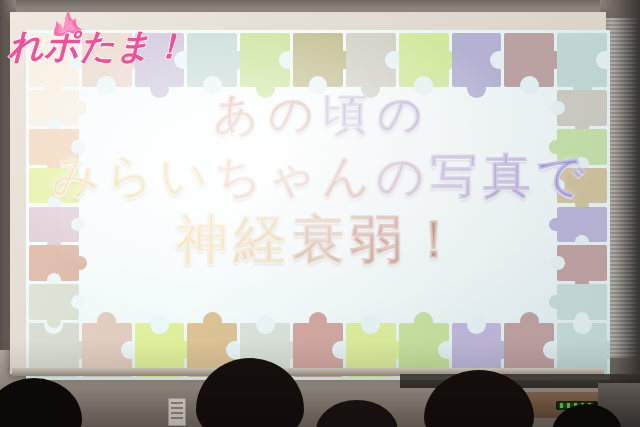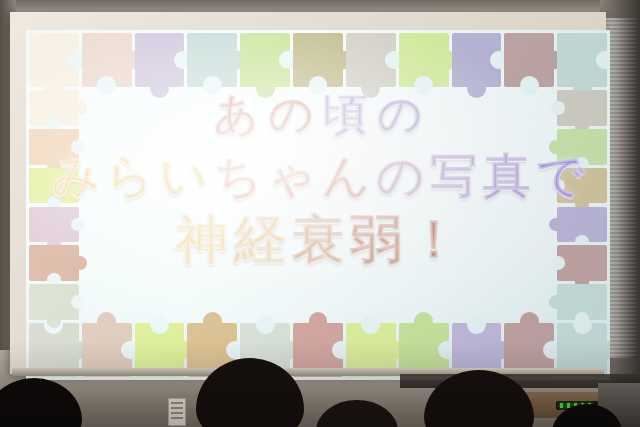--- a/index.html
+++ b/index.html
@@ -316,20 +316,31 @@
             <span class="ch blurlayer" style="color: rgb(201, 145, 124);">弱</span>
             <span class="ch blurlayer" style="color: rgb(199, 141, 121);">！</span>
           </div>
       </div>
 
       <div class="proj-glow"></div>
       <div class="screen-vignette"></div>
     </div>
   </div>
 
+  <div class="logo">
+    <svg viewBox="0 0 170 62" width="170" height="62" aria-hidden="true">
+      <g>
+        <path d="M63 4 C57 13 60 18 57 24 C54 18 52 17 50 15 C51 21 47 23 48 29 C52 31 60 30 63 26 C68 29 74 27 76 23 C71 22 69 17 70 12 C67 16 64 14 63 4 Z" fill="#ff6fae"></path>
+        <path d="M61 7 C58 14 60 19 58 23 C56 19 55 18 54 17 C54 21 51 23 52 27 C56 28 60 27 62 24 C65 26 69 25 71 22 C67 21 66 17 66 14 C64 17 62 15 61 7 Z" fill="#ff9ec9" opacity=".85"></path>
+      </g>
+      <g>
+        <text x="2" y="52" font-family="DejaVu Sans, Liberation Sans, sans-serif" font-size="35" font-weight="bold" font-style="italic" fill="#f54f97" stroke="#ffffff" stroke-width="1.4" paint-order="stroke" id="logo-text-svg">れポたま！</text>
+      </g>
+    </svg>
+  </div>
 
   <div class="ledge"></div>
   <div class="darkbar"></div>
   <div class="deskwood"></div>
   <div class="led-strip">
     <div class="led" style="left:4px"></div>
     <div class="led" style="left:11px"></div>
     <div class="led" style="left:18px"></div>
     <div class="led" style="left:25px"></div>
     <div class="led" style="left:32px"></div>

